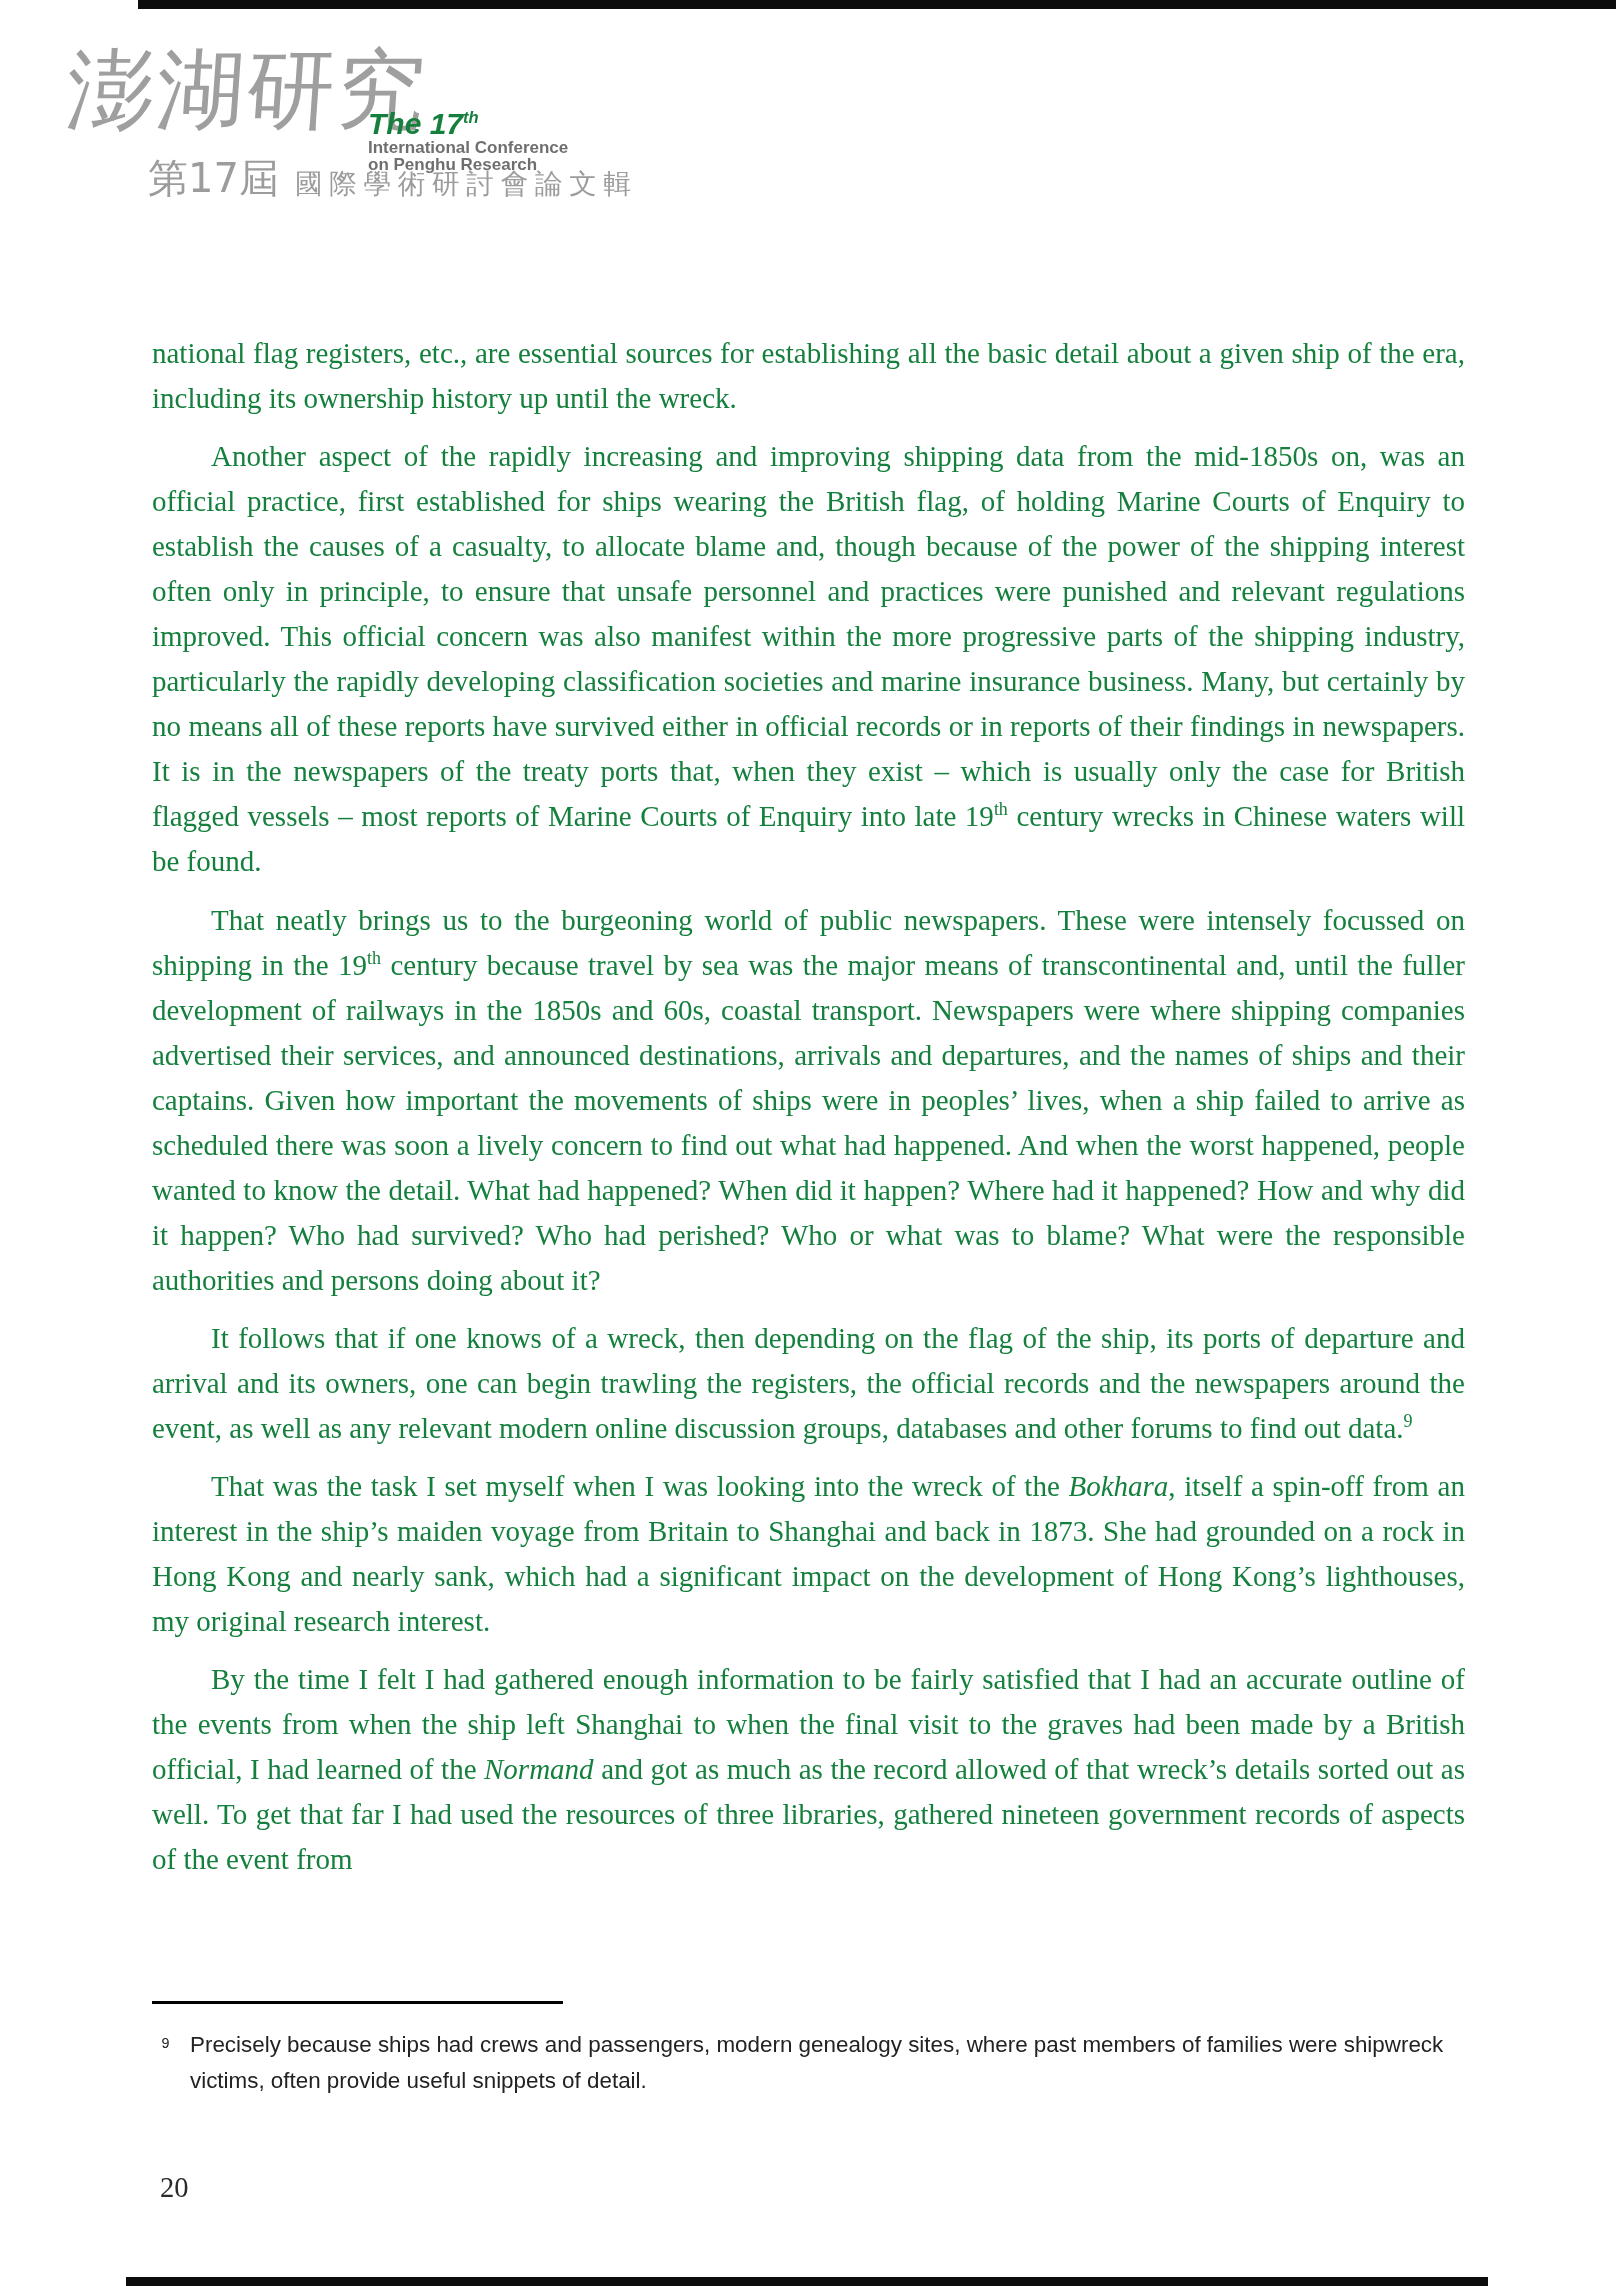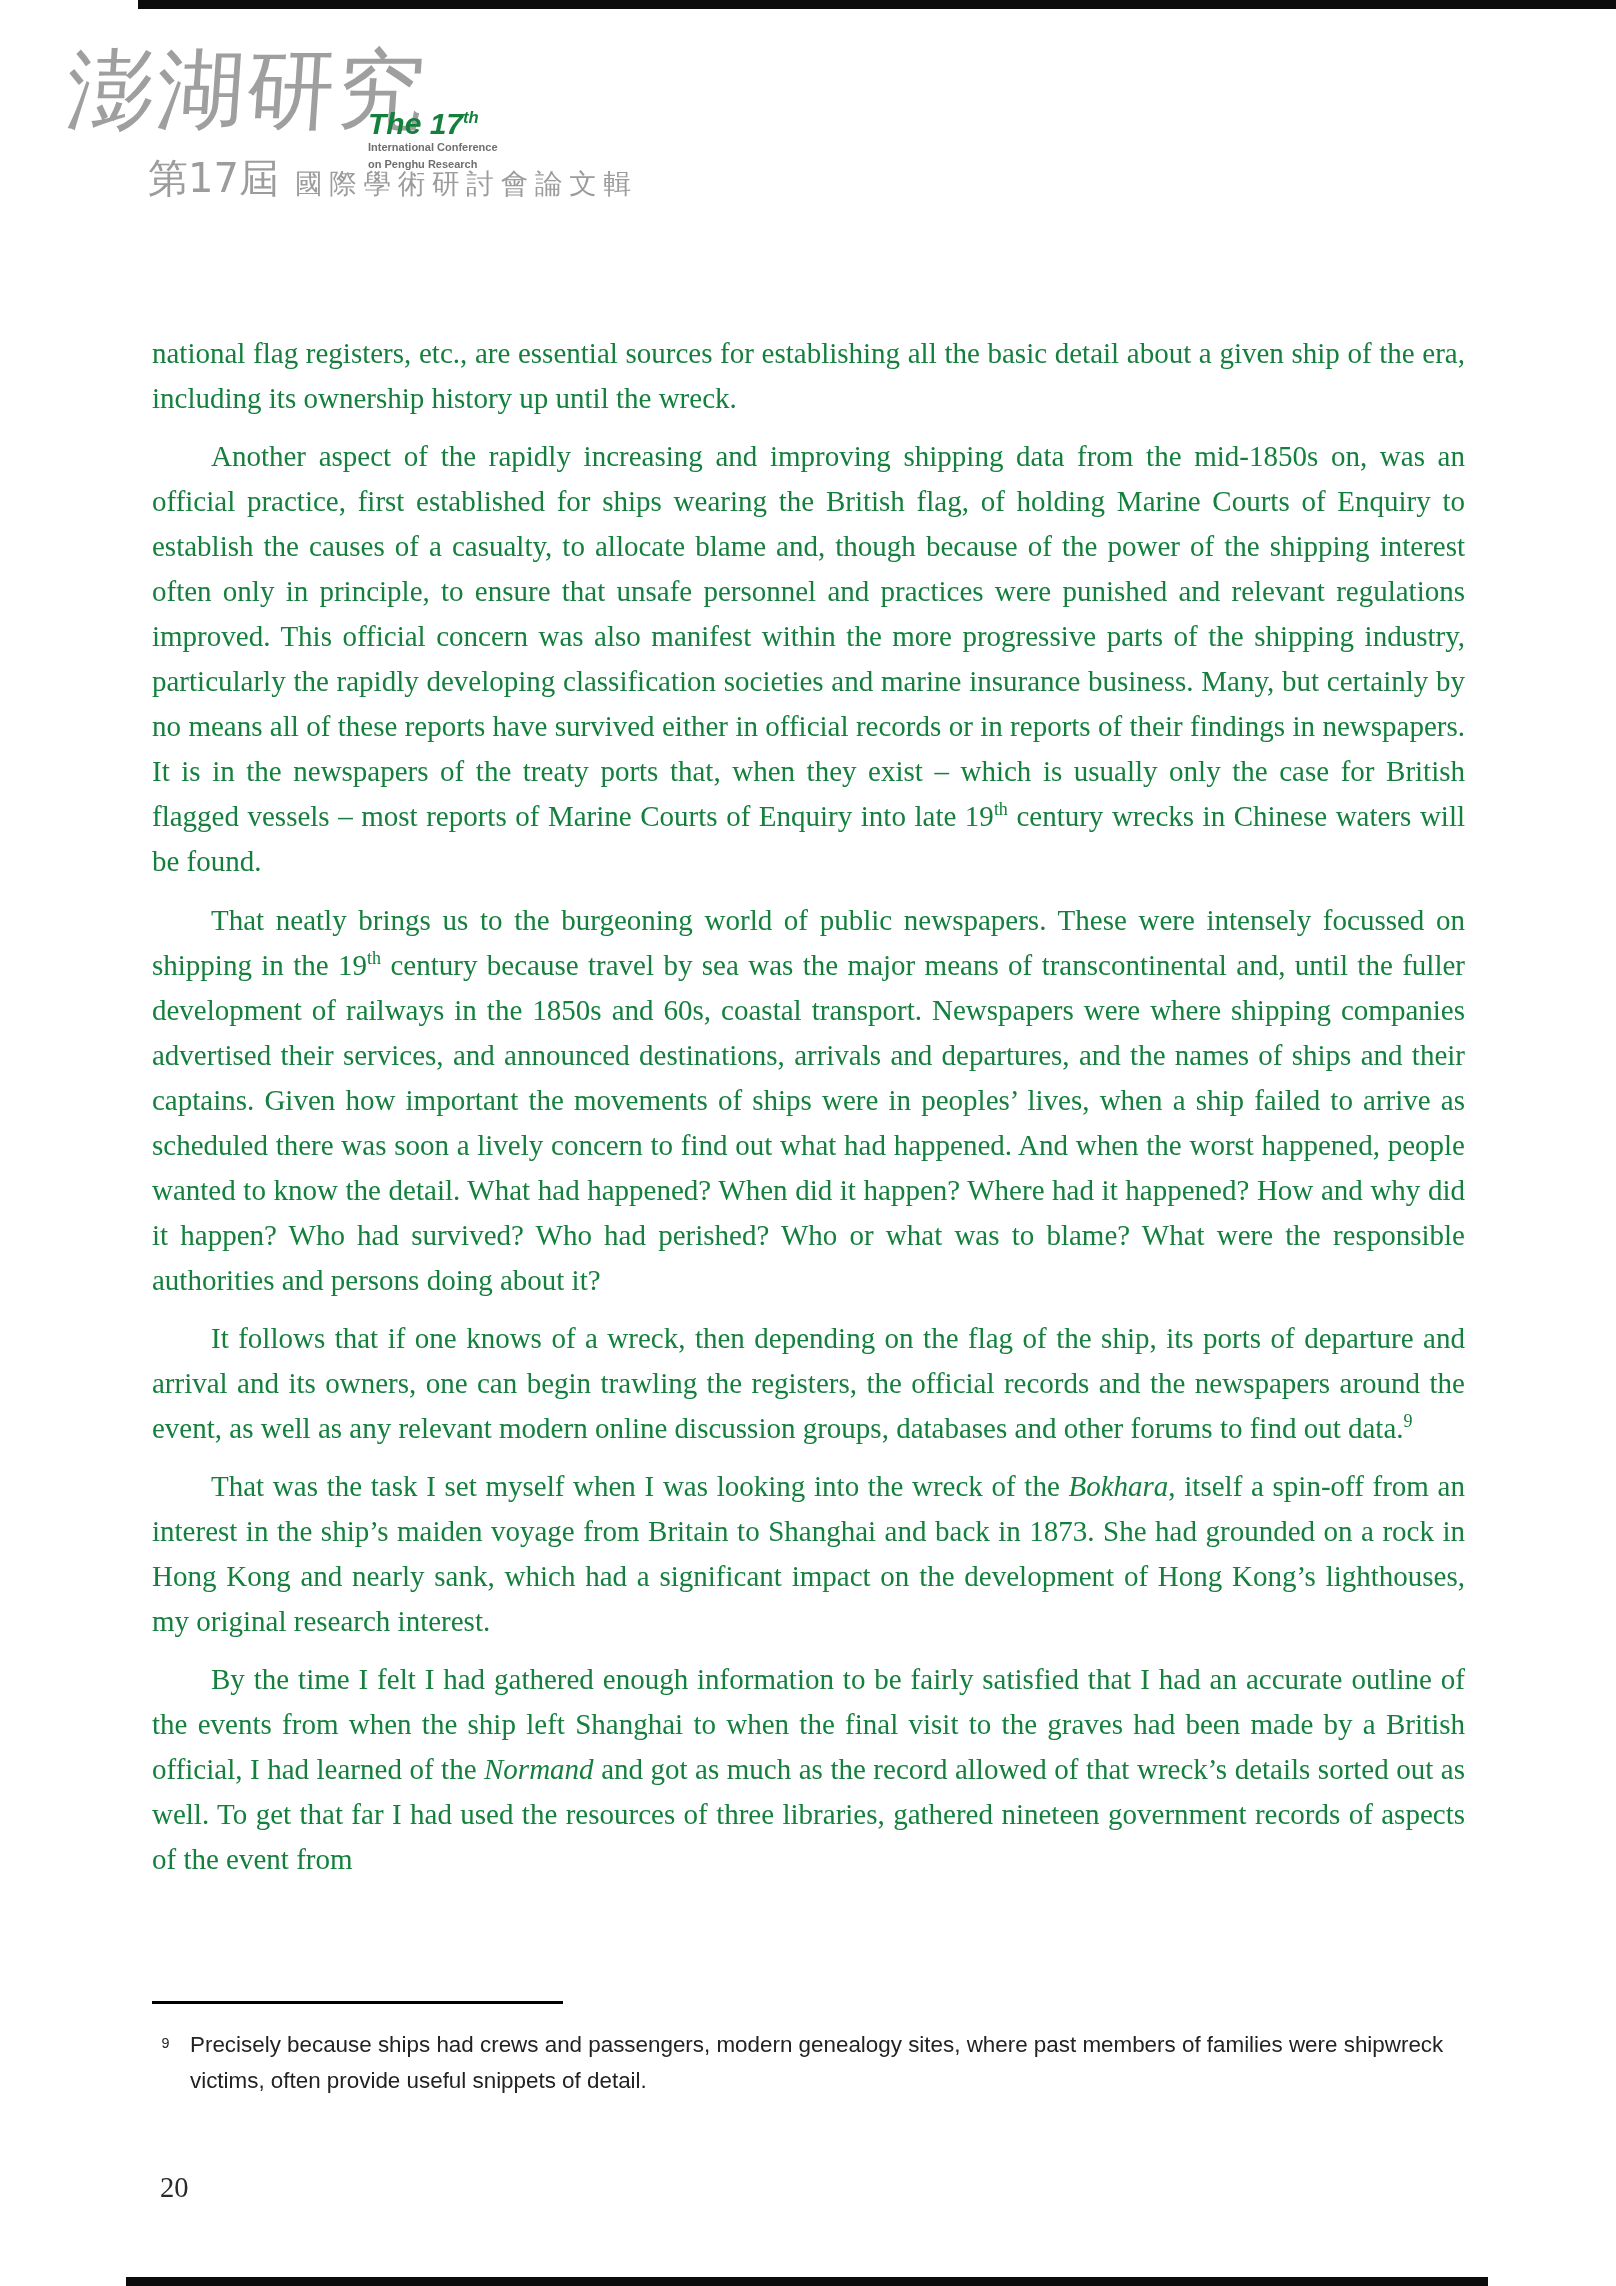--- a/index.html
+++ b/index.html
@@ -35,21 +35,21 @@
     display:block;
     font-family:"Liberation Sans","DejaVu Sans",sans-serif;
     font-weight:bold;font-style:italic;
     font-size:30px;line-height:28.5px;color:#15803d;
   }
   .logo-en-title sup{font-size:0.55em;}
   .logo-en-sub{
     display:block;
     font-family:"Liberation Sans","DejaVu Sans",sans-serif;
     font-weight:bold;
-    font-size:11px;line-height:17px;color:#6f6f6f;
+    font-size:17px;line-height:17px;color:#6f6f6f;
   }
   .logo-cn-row{
     position:absolute;left:81px;top:112px;
     display:flex;align-items:flex-end;white-space:nowrap;
     font-family:"DejaVu Sans",sans-serif;color:#9c9c9c;
   }
   .logo-cn-prefix{font-size:40px;line-height:1;}
   .logo-cn-rest{font-size:27.6px;line-height:1;letter-spacing:6.7px;margin-left:16px;}
 
   

